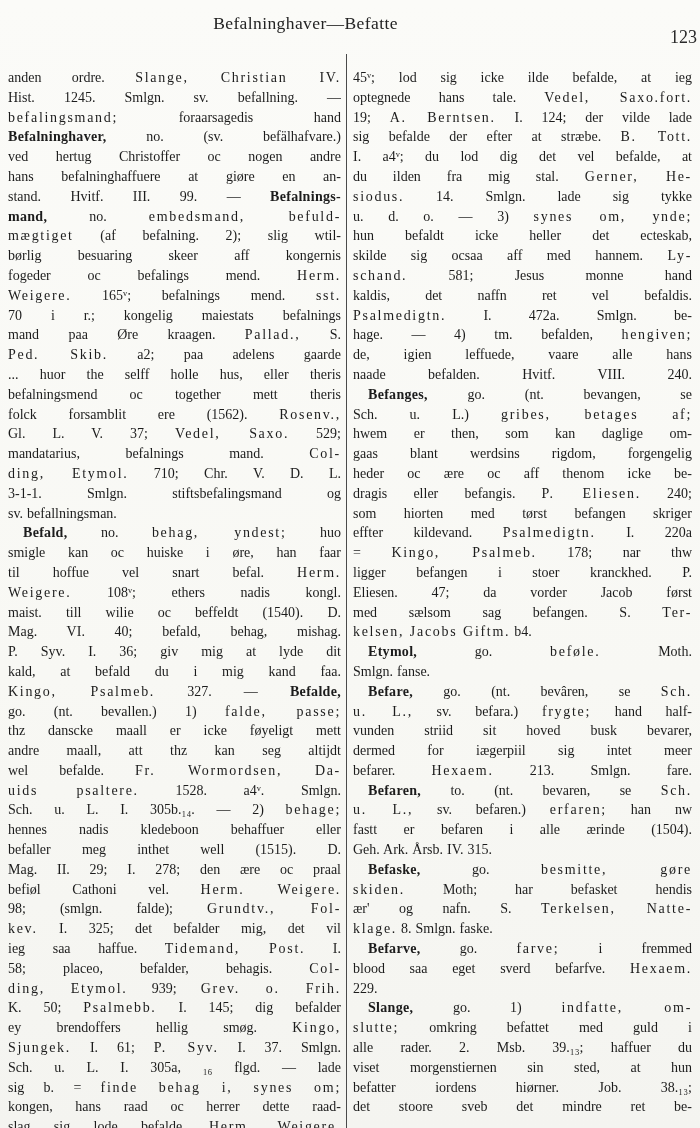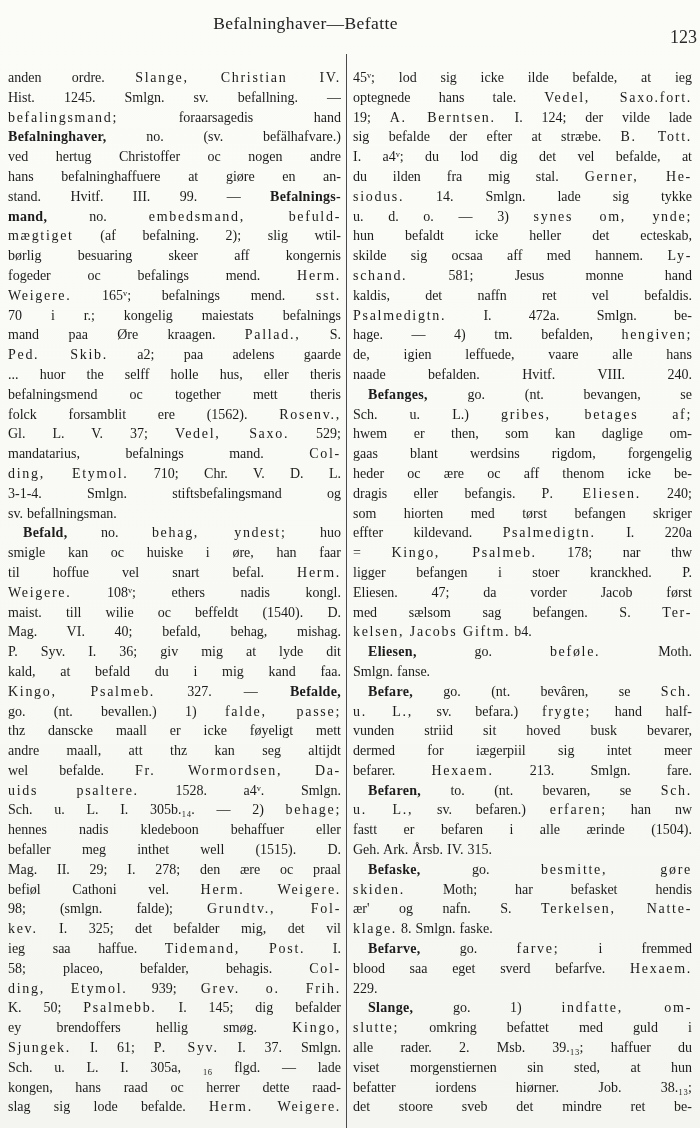--- a/index.html
+++ b/index.html
@@ -63,21 +63,21 @@
       <div class="line"><span class="sp">Weigere.</span> 165ᵛ; befalnings mend. <span class="sp">sst.</span></div>
       <div class="line">70 i r.; kongelig maiestats befalnings</div>
       <div class="line">mand paa Øre kraagen. <span class="sp">Pallad.,</span> S.</div>
       <div class="line"><span class="sp">Ped. Skib.</span> a2; paa adelens gaarde</div>
       <div class="line">... huor the selff holle hus, eller theris</div>
       <div class="line">befalningsmend oc together mett theris</div>
       <div class="line">folck forsamblit ere (1562). <span class="sp">Rosenv.,</span></div>
       <div class="line">Gl. L. V. 37; <span class="sp">Vedel, Saxo.</span> 529;</div>
       <div class="line">mandatarius, befalnings mand. <span class="sp">Col-</span></div>
       <div class="line"><span class="sp">ding, Etymol.</span> 710; Chr. V. D. L.</div>
-      <div class="line">3-1-4. Smlgn. stiftsbefalingsmand og</div>
+      <div class="line">3-1-1. Smlgn. stiftsbefalingsmand og</div>
       <div class="line pend">sv. befallningsman.</div>
       <div class="line indent"><b>Befald,</b> no. <span class="sp">behag, yndest;</span> huo</div>
       <div class="line">smigle kan oc huiske i øre, han faar</div>
       <div class="line">til hoffue vel snart befal. <span class="sp">Herm.</span></div>
       <div class="line"><span class="sp">Weigere.</span> 108ᵛ; ethers nadis kongl.</div>
       <div class="line">maist. till wilie oc beffeldt (1540). D.</div>
       <div class="line">Mag. VI. 40; befald, behag, mishag.</div>
       <div class="line">P. Syv. I. 36; giv mig at lyde dit</div>
       <div class="line">kald, at befald du i mig kand faa.</div>
       <div class="line"><span class="sp">Kingo, Psalmeb.</span> 327. — <b>Befalde,</b></div>
@@ -93,20 +93,21 @@
       <div class="line">befiøl Cathoni vel. <span class="sp">Herm. Weigere.</span></div>
       <div class="line">98; (smlgn. falde); <span class="sp">Grundtv., Fol-</span></div>
       <div class="line"><span class="sp">kev.</span> I. 325; det befalder mig, det vil</div>
       <div class="line">ieg saa haffue. <span class="sp">Tidemand, Post.</span> I.</div>
       <div class="line">58; placeo, befalder, behagis. <span class="sp">Col-</span></div>
       <div class="line"><span class="sp">ding, Etymol.</span> 939; <span class="sp">Grev. o. Frih.</span></div>
       <div class="line">K. 50; <span class="sp">Psalmebb.</span> I. 145; dig befalder</div>
       <div class="line">ey brendoffers hellig smøg. <span class="sp">Kingo,</span></div>
       <div class="line"><span class="sp">Sjungek.</span> I. 61; <span class="sp">P. Syv.</span> I. 37. Smlgn.</div>
       <div class="line">Sch. u. L. I. 305a, ₁₆ flgd. — lade</div>
+      <div class="line">sig b. = <span class="sp">finde behag i, synes om;</span></div>
       <div class="line">kongen, hans raad oc herrer dette raad-</div>
       <div class="line">slag sig lode befalde. <span class="sp">Herm. Weigere.</span></div>
     </div>
   <div class="col col-right">
       <div class="line">45ᵛ; lod sig icke ilde befalde, at ieg</div>
       <div class="line">optegnede hans tale. <span class="sp">Vedel, Saxo.fort.</span></div>
       <div class="line">19; <span class="sp">A. Berntsen.</span> I. 124; der vilde lade</div>
       <div class="line">sig befalde der efter at stræbe. <span class="sp">B. Tott.</span></div>
       <div class="line">I. a4ᵛ; du lod dig det vel befalde, at</div>
       <div class="line">du ilden fra mig stal. <span class="sp">Gerner, He-</span></div>
@@ -126,21 +127,21 @@
       <div class="line">gaas blant werdsins rigdom, forgengelig</div>
       <div class="line">heder oc ære oc aff thenom icke be-</div>
       <div class="line">dragis eller befangis. <span class="sp">P. Eliesen.</span> 240;</div>
       <div class="line">som hiorten med tørst befangen skriger</div>
       <div class="line">effter kildevand. <span class="sp">Psalmedigtn.</span> I. 220a</div>
       <div class="line">= <span class="sp">Kingo, Psalmeb.</span> 178; nar thw</div>
       <div class="line">ligger befangen i stoer kranckhed. P.</div>
       <div class="line">Eliesen. 47; da vorder Jacob først</div>
       <div class="line">med sælsom sag befangen. S. <span class="sp">Ter-</span></div>
       <div class="line pend"><span class="sp">kelsen, Jacobs Giftm.</span> b4.</div>
-      <div class="line indent"><b>Eliesen,</b> go. <span class="sp">beføle.</span> Moth.</div>
+      <div class="line indent"><b>Etymol,</b> go. <span class="sp">beføle.</span> Moth.</div>
       <div class="line pend">Smlgn. fanse.</div>
       <div class="line indent"><b>Befare,</b> go. (nt. bevâren, se <span class="sp">Sch.</span></div>
       <div class="line"><span class="sp">u. L.,</span> sv. befara.) <span class="sp">frygte;</span> hand half-</div>
       <div class="line">vunden striid sit hoved busk bevarer,</div>
       <div class="line">dermed for iægerpiil sig intet meer</div>
       <div class="line">befarer. <span class="sp">Hexaem.</span> 213. Smlgn. fare.</div>
       <div class="line indent"><b>Befaren,</b> to. (nt. bevaren, se <span class="sp">Sch.</span></div>
       <div class="line"><span class="sp">u. L.,</span> sv. befaren.) <span class="sp">erfaren;</span> han nw</div>
       <div class="line">fastt er befaren i alle ærinde (1504).</div>
       <div class="line pend">Geh. Ark. Årsb. IV. 315.</div>

